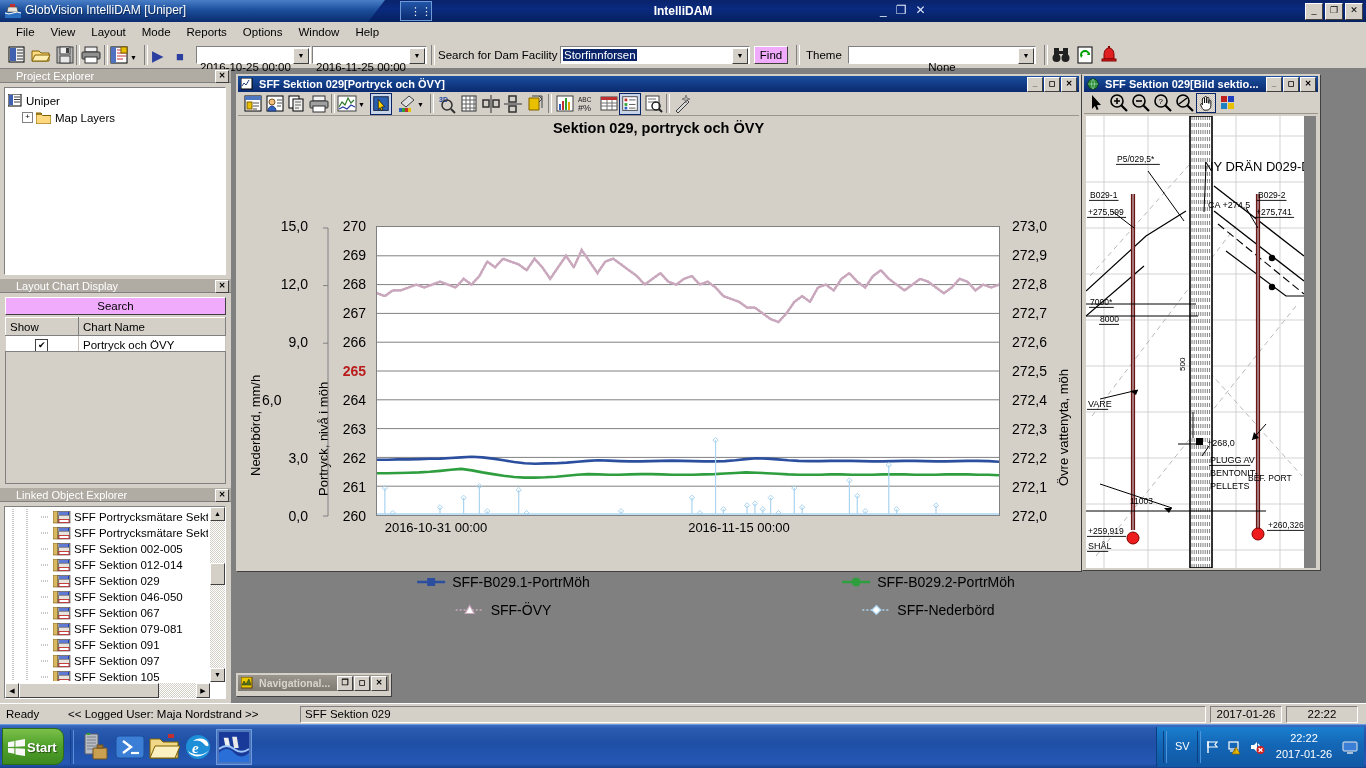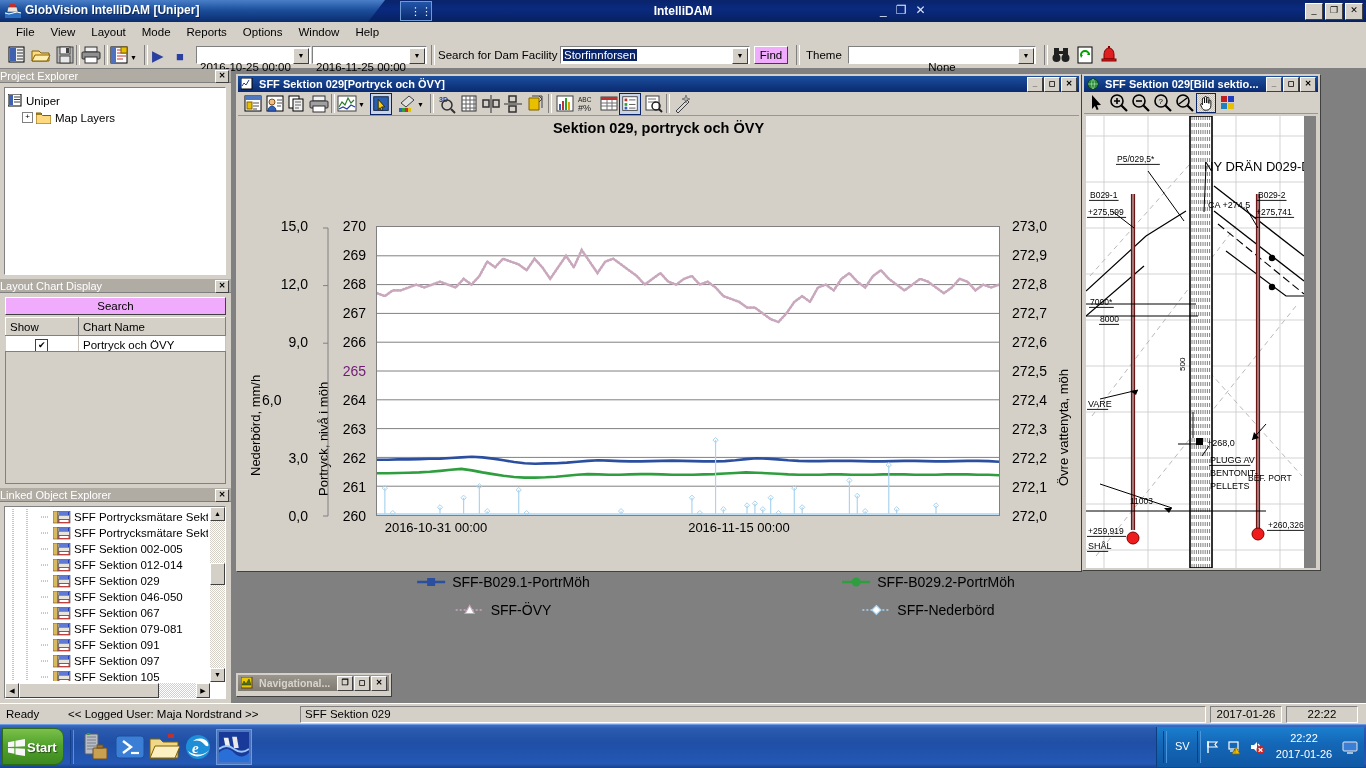--- a/index.html
+++ b/index.html
@@ -13,21 +13,21 @@
   .app{position:absolute;left:0;top:0;width:1366px;height:768px;}
 
   
   .titlebar{position:absolute;left:0;top:0;width:1366px;height:22px;
     background:linear-gradient(to bottom,#0a246a 0%,#0a2a80 40%,#06215e 100%);
     color:#fff;}
   .tb-left{position:absolute;left:0;top:0;width:400px;height:22px;
     background:linear-gradient(to bottom,#4a7fc8 0%,#1c4f9c 45%,#0b2c6e 100%);
     clip-path:polygon(0 0,385px 0,368px 22px,0 22px);}
   .tb-icon{position:absolute;left:5px;top:3px;width:16px;height:16px;}
-  .tb-title{position:absolute;left:25px;top:3px;font-weight:bold;font-size:12px;
+  .tb-title{position:absolute;left:25px;top:3px;font-weight:normal;font-size:12px;
     color:#fff;text-shadow:1px 1px 0 rgba(0,0,0,.4);white-space:nowrap;}
   .tb-btns-inner{position:absolute;left:880px;top:3px;display:flex;gap:9px;
     color:#dfe8f6;font-size:12px;font-family:"Liberation Sans",sans-serif;}
   .tb-btns-inner span{cursor:default;}
   .tb-tab{position:absolute;left:400px;top:1px;width:32px;height:20px;
     background:linear-gradient(to bottom,#2255a8,#0a2a70);
     border:1px solid #6e9ad6;box-sizing:border-box;}
   .tb-tab .glyph{position:absolute;left:9px;top:5px;width:14px;height:9px;color:#fff;font-size:11px;line-height:9px;}
   .tb-center{position:absolute;left:0;top:4px;width:1366px;text-align:center;
     font-weight:bold;font-size:12px;color:#fff;}
@@ -55,21 +55,21 @@
     font-size:7px;text-align:center;line-height:13px;}
   .lbl{position:absolute;font-size:11.5px;color:#000;}
   .btn3d{position:absolute;background:#f0abfc;border:1px solid;
     border-color:#ffffff #404040 #404040 #ffffff;
     font-size:11.5px;text-align:center;box-sizing:border-box;color:#000;}
 
   
   .panel{position:absolute;background:#d4d0c8;}
   .panel-cap{height:14px;background:#b0aca4;
     border-bottom:1px solid #808080;
-    font-size:11px;color:#ffffff;padding-left:0;line-height:14px;
+    font-size:11px;color:#ffffff;padding-left:16px;line-height:14px;
     position:relative;box-sizing:border-box;}
   .panel-cap .x{position:absolute;right:2px;top:1px;width:12px;height:11px;
     background:#d4d0c8;border:1px solid;border-color:#ffffff #404040 #404040 #ffffff;
     color:#000;font-size:8px;line-height:9px;text-align:center;font-weight:bold;}
   .sunken{background:#fff;border:1px solid;
     border-color:#808080 #ffffff #ffffff #808080;box-sizing:border-box;}
 
   .tree-row{display:flex;align-items:center;height:17px;font-size:11.5px;color:#000;}
   .plusbox{width:9px;height:9px;border:1px solid #808080;background:#fff;
     font-size:8px;line-height:7px;text-align:center;margin-right:3px;color:#000;}
@@ -633,21 +633,21 @@
           <div style="position: absolute; left: 0px; right: 0px; top: 107px; height: 18px; line-height: 18px; font-size: 14px; color: rgb(0, 0, 0); text-align: right; padding-right: 6px;">9,0</div>
           <div style="position: absolute; left: 0px; right: 0px; top: 49px; height: 18px; line-height: 18px; font-size: 14px; color: rgb(0, 0, 0); text-align: right; padding-right: 6px;">12,0</div>
           <div style="position: absolute; left: 0px; right: 0px; top: -9px; height: 18px; line-height: 18px; font-size: 14px; color: rgb(0, 0, 0); text-align: right; padding-right: 6px;">15,0</div>
         </div>
       <div id="ticks-left-inner" style="position:absolute;left:94px;top:110px;width:40px;height:305px;">
           <div style="position: absolute; left: 0px; right: 0px; top: 281px; height: 18px; line-height: 18px; font-size: 14px; color: rgb(0, 0, 0); text-align: right; padding-right: 6px;">260</div>
           <div style="position: absolute; left: 0px; right: 0px; top: 252px; height: 18px; line-height: 18px; font-size: 14px; color: rgb(0, 0, 0); text-align: right; padding-right: 6px;">261</div>
           <div style="position: absolute; left: 0px; right: 0px; top: 223px; height: 18px; line-height: 18px; font-size: 14px; color: rgb(0, 0, 0); text-align: right; padding-right: 6px;">262</div>
           <div style="position: absolute; left: 0px; right: 0px; top: 194px; height: 18px; line-height: 18px; font-size: 14px; color: rgb(0, 0, 0); text-align: right; padding-right: 6px;">263</div>
           <div style="position: absolute; left: 0px; right: 0px; top: 165px; height: 18px; line-height: 18px; font-size: 14px; color: rgb(0, 0, 0); text-align: right; padding-right: 6px;">264</div>
-          <div style="position: absolute; left: 0px; right: 0px; top: 136px; height: 18px; line-height: 18px; font-size: 14px; color: #701a75; text-align: right; padding-right: 6px;">265</div>
+          <div style="position: absolute; left: 0px; right: 0px; top: 136px; height: 18px; line-height: 18px; font-size: 14px; color: #b91c1c; text-align: right; padding-right: 6px; font-weight: bold;">265</div>
           <div style="position: absolute; left: 0px; right: 0px; top: 107px; height: 18px; line-height: 18px; font-size: 14px; color: rgb(0, 0, 0); text-align: right; padding-right: 6px;">266</div>
           <div style="position: absolute; left: 0px; right: 0px; top: 78px; height: 18px; line-height: 18px; font-size: 14px; color: rgb(0, 0, 0); text-align: right; padding-right: 6px;">267</div>
           <div style="position: absolute; left: 0px; right: 0px; top: 49px; height: 18px; line-height: 18px; font-size: 14px; color: rgb(0, 0, 0); text-align: right; padding-right: 6px;">268</div>
           <div style="position: absolute; left: 0px; right: 0px; top: 20px; height: 18px; line-height: 18px; font-size: 14px; color: rgb(0, 0, 0); text-align: right; padding-right: 6px;">269</div>
           <div style="position: absolute; left: 0px; right: 0px; top: -9px; height: 18px; line-height: 18px; font-size: 14px; color: rgb(0, 0, 0); text-align: right; padding-right: 6px;">270</div>
         </div>
       <div id="ticks-right" style="position:absolute;left:766px;top:110px;width:62px;height:305px;">
           <div style="position: absolute; left: 0px; right: 0px; top: 281px; height: 18px; line-height: 18px; font-size: 14px; color: rgb(0, 0, 0); text-align: left; padding-left: 8px;">272,0</div>
           <div style="position: absolute; left: 0px; right: 0px; top: 252px; height: 18px; line-height: 18px; font-size: 14px; color: rgb(0, 0, 0); text-align: left; padding-left: 8px;">272,1</div>
           <div style="position: absolute; left: 0px; right: 0px; top: 223px; height: 18px; line-height: 18px; font-size: 14px; color: rgb(0, 0, 0); text-align: left; padding-left: 8px;">272,2</div>

